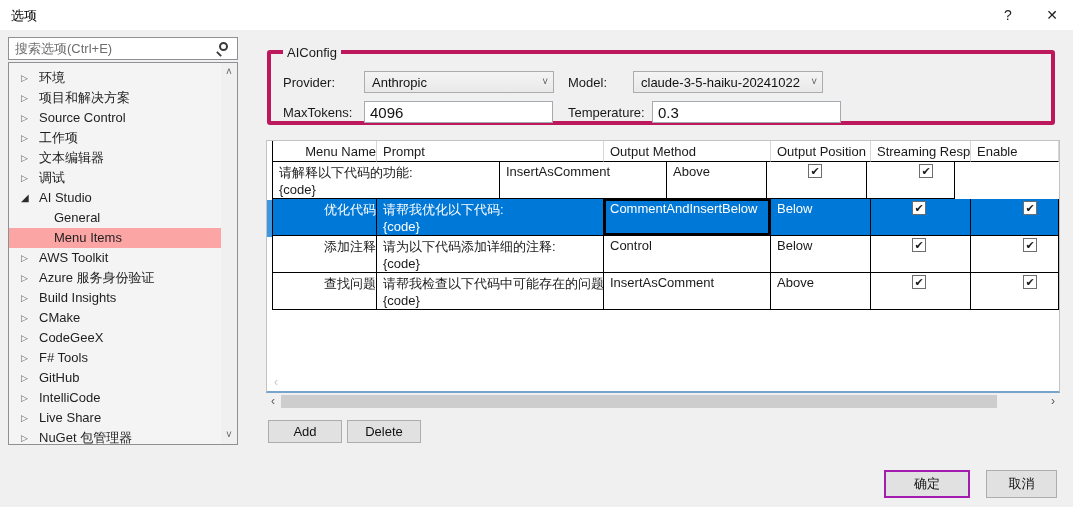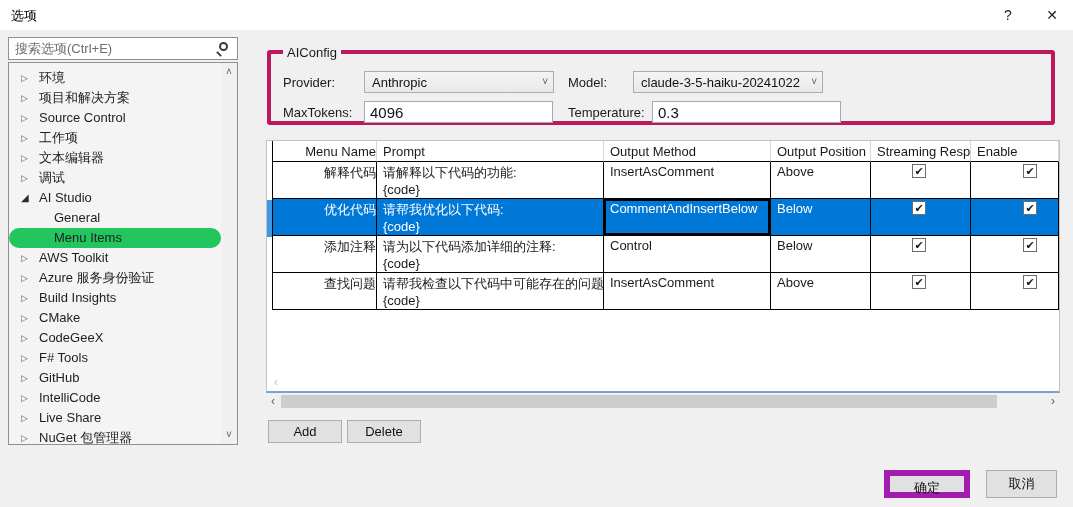--- a/index.html
+++ b/index.html
@@ -28,21 +28,21 @@
   .tree { position:absolute; left:8px; top:62px; width:230px; height:383px; background:#f4f4f4; border:1px solid #8e9094; overflow:hidden; }
   .tree-scroll { position:absolute; right:0; top:0; bottom:0; width:16px; background:#f0f0f0; }
   .tree-scroll .arr { position:absolute; left:0; width:16px; height:16px; text-align:center; font-size:10px; color:#5a5a5a; line-height:16px; }
   .tree-scroll .arr.up { top:1px; } .tree-scroll .arr.down { bottom:1px; }
   .tree-items { position:absolute; left:0; top:5px; right:16px; }
   .tree-item { height:20px; line-height:20px; white-space:nowrap; position:relative; font-size:13px; color:#1e1e1e; }
   .tree-item .expander { position:absolute; left:12px; top:0; width:14px; font-size:9px; color:#5f5f5f; }
   .tree-item .expander.exp { font-size:10px; color:#2b2b2b; }
   .tree-item .tree-label { position:absolute; left:30px; top:0; }
   .tree-item.lvl1 .tree-label { left:45px; }
-  .tree-item.sel { background:#22c55e;border-radius:10px; }
+  .tree-item.sel { background:#fca5a5; }
 
   
   .groupbox { position:absolute; left:267px; top:50px; width:788px; height:75px; border:4px solid #be185d; border-radius:3px; }
   .group-label { position:absolute; left:12px; top:-9px; background:#f0f0f0; padding:0 4px; font-size:13px; color:#1a1a1a; }
   .fld-label { position:absolute; font-size:13px; color:#1a1a1a; }
   .combo { position:absolute; height:22px; width:190px; background:linear-gradient(#f4f4f4,#e9e9e9); border:1px solid #acacac; }
   .combo .combo-text { position:absolute; left:7px; top:3px; font-size:13px; color:#111; white-space:nowrap; }
   .combo .chev { position:absolute; right:5px; top:4px; font-size:10px; color:#55585e; }
   .txtinput { position:absolute; height:22px; width:189px; background:#fff; border:1px solid #a5a9b1; font-size:15px; color:#111; padding:2px 5px; outline:none; font-family:inherit; }
 
@@ -67,21 +67,21 @@
   
   .hscroll { position:absolute; left:266px; top:395px; width:794px; height:13px; background:#f0f0f0; }
   .hscroll .arr { position:absolute; top:0; width:14px; height:13px; line-height:12px; text-align:center; color:#5a5a5a; font-size:12px; }
   .hscroll .arr.left { left:0; } .hscroll .arr.right { right:0; }
   .hscroll .thumb { position:absolute; left:15px; top:0; width:716px; height:13px; background:#cdcdcd; }
 
   
   .btn { position:absolute; background:#e1e1e1; border:1px solid #adadad; text-align:center; font-size:13px; color:#111; font-family:inherit; }
   .btn-add { left:268px; top:420px; width:74px; height:23px; line-height:21px; }
   .btn-delete { left:347px; top:420px; width:74px; height:23px; line-height:21px; }
-  .btn-ok { left:884px; top:470px; width:86px; height:28px; line-height:24px; border:6px solid #a21caf; }
+  .btn-ok { left:884px; top:470px; width:86px; height:28px; line-height:24px; border:2px solid #a21caf; }
   .btn-cancel { left:986px; top:470px; width:71px; height:28px; line-height:26px; }
 </style>
 </head>
 <body>
 
 <div class="dialog">
 
   <div class="titlebar">
     <span class="title">选项</span>
     <span class="tb-btn tb-help">?</span>
@@ -200,21 +200,20 @@
       <div class="g-row g-head">
         <div class="g-cell c0">Menu Name</div>
         <div class="g-cell c1">Prompt</div>
         <div class="g-cell c2">Output Method</div>
         <div class="g-cell c3">Output Position</div>
         <div class="g-cell c4">Streaming Resp</div>
         <div class="g-cell c5">Enable</div>
       </div>
       <div class="g-body">
         <div class="g-row">
-          <div class="g-cell c0">解释代码</div>
           <div class="g-cell c1">
               <span class="line2">请解释以下代码的功能:</span>
               <span class="line2">{code}</span>
             </div>
           <div class="g-cell c2">InsertAsComment</div>
           <div class="g-cell c3">Above</div>
           <div class="g-cell c4 cb-cell">
               <span class="cb">✔</span>
             </div>
           <div class="g-cell c5 cb-cell">

